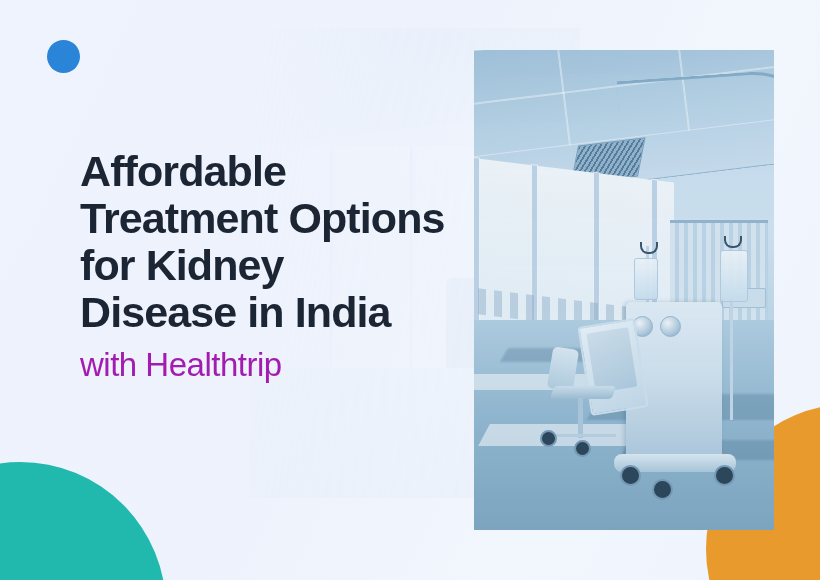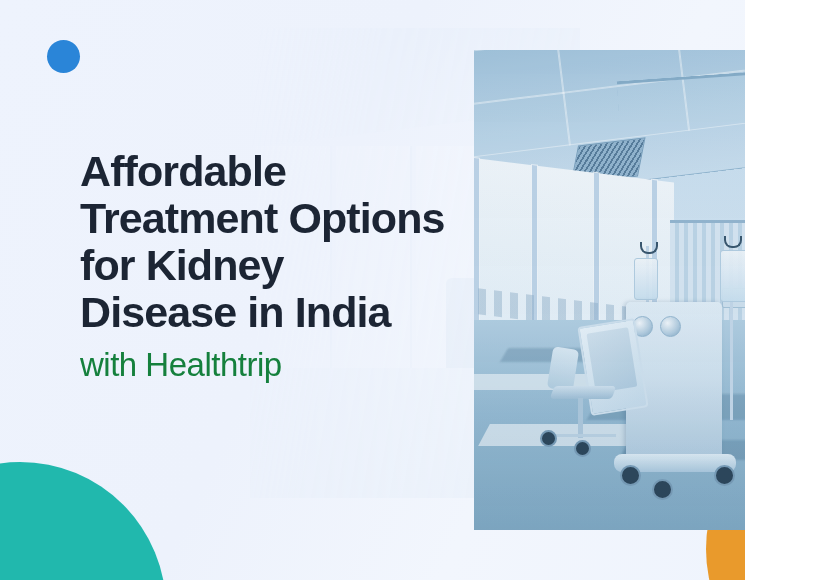--- a/index.html
+++ b/index.html
@@ -9,21 +9,21 @@
   body {
     width: 828px;
     height: 580px;
     overflow: hidden;
     font-family: "Liberation Sans", sans-serif;
     background: #ffffff;
   }
 
   .poster {
     position: relative;
-    width: 745px;
+    width: 820px;
     height: 580px;
     overflow: hidden;
     background: #eef3fd;
   }
 
   
   .bg-wash {
     position: absolute;
     inset: 0;
     background:
@@ -114,21 +114,21 @@
     letter-spacing: -0.9px;
     color: #1c2534;
     white-space: pre-line;
   }
   .subhead {
     margin: 10px 0 0 0;
     font-size: 33px;
     line-height: 38px;
     font-weight: 400;
     letter-spacing: -0.5px;
-    color: #15803d;
+    color: #a21caf;
   }
 
   
   .photo {
     position: absolute;
     left: 474px;
     top: 50px;
     width: 300px;
     height: 480px;
     overflow: hidden;

